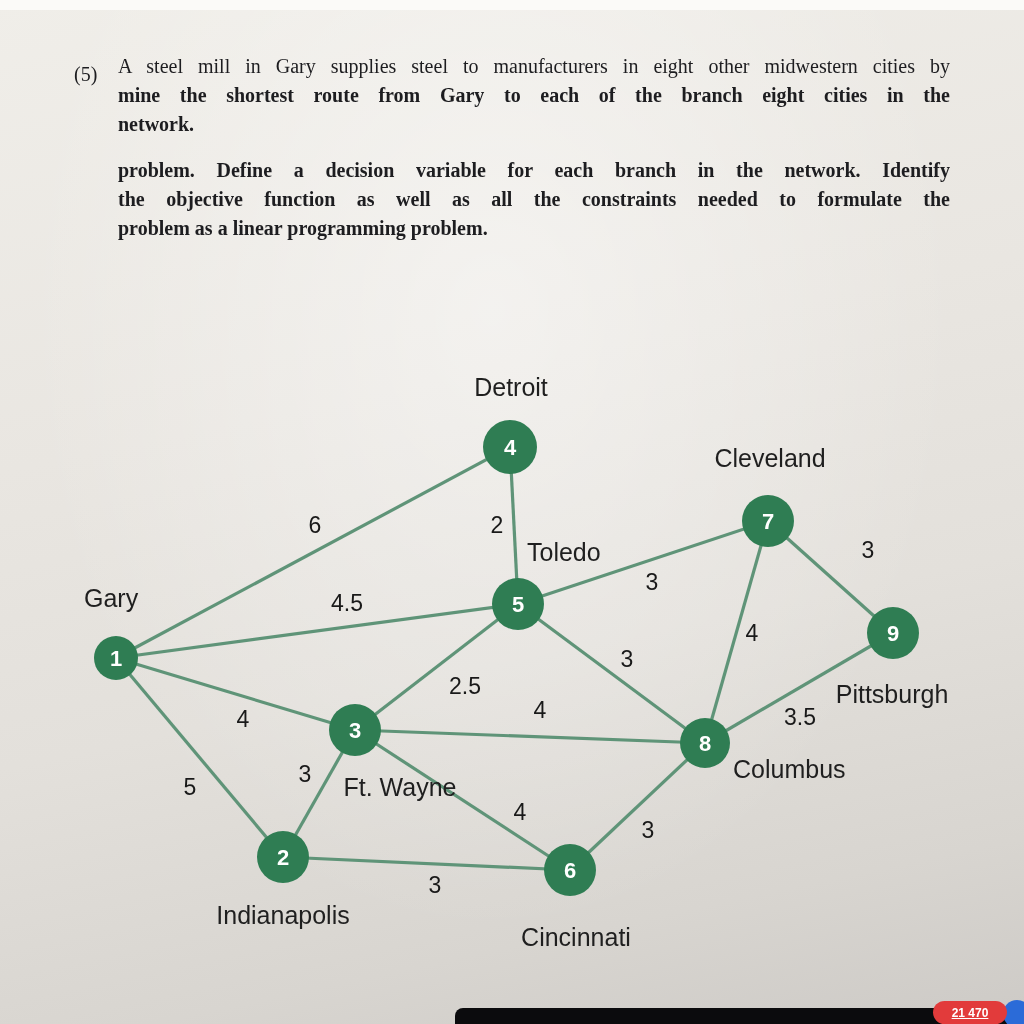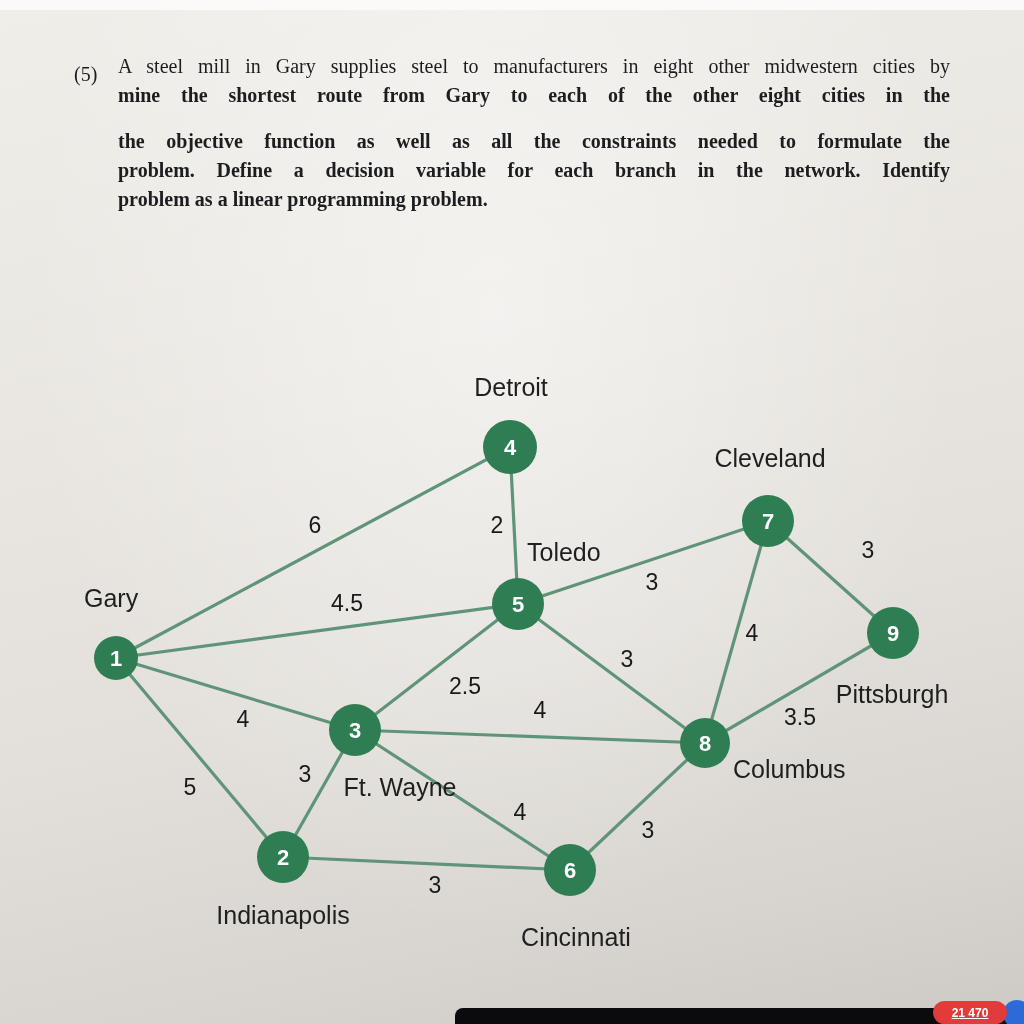--- a/index.html
+++ b/index.html
@@ -48,25 +48,26 @@
 <body>
 
 <div class="photo-bg"></div>
 <div class="top-strip"></div>
 
 <span class="problem-number">(5)</span>
 
 <div class="problem-block">
   <div id="para1">
       <div class="jline"><span>A steel mill in Gary supplies steel to manufacturers in eight other midwestern cities by</span></div>
-      <div class="jline"><span class="bold">mine the shortest route from Gary to each of the other eight cities in the</span></div>
+      <div class="jline"><span class="bold">mine the shortest route from Gary to each of the branch eight cities in the</span></div>
+      <div class="jline jlast"><span class="bold">network.</span></div>
     </div>
   <div class="para2" id="para2">
+      <div class="jline">problem. Define a decision variable for each branch in the network. Identify</div>
       <div class="jline">the objective function as well as all the constraints needed to formulate the</div>
-      <div class="jline">problem. Define a decision variable for each branch in the network. Identify</div>
       <div class="jline jlast">problem as a linear programming problem.</div>
     </div>
 </div>
 
 <svg class="diagram" id="net-svg" width="1024" height="1024" viewBox="0 0 1024 1024">
     <line x1="116" y1="658" x2="510" y2="447" stroke="#5f9478" stroke-width="3.2"></line>
     <line x1="116" y1="658" x2="518" y2="604" stroke="#5f9478" stroke-width="3.2"></line>
     <line x1="116" y1="658" x2="355" y2="730" stroke="#5f9478" stroke-width="3.2"></line>
     <line x1="116" y1="658" x2="283" y2="857" stroke="#5f9478" stroke-width="3.2"></line>
     <line x1="510" y1="447" x2="518" y2="604" stroke="#5f9478" stroke-width="3.2"></line>

